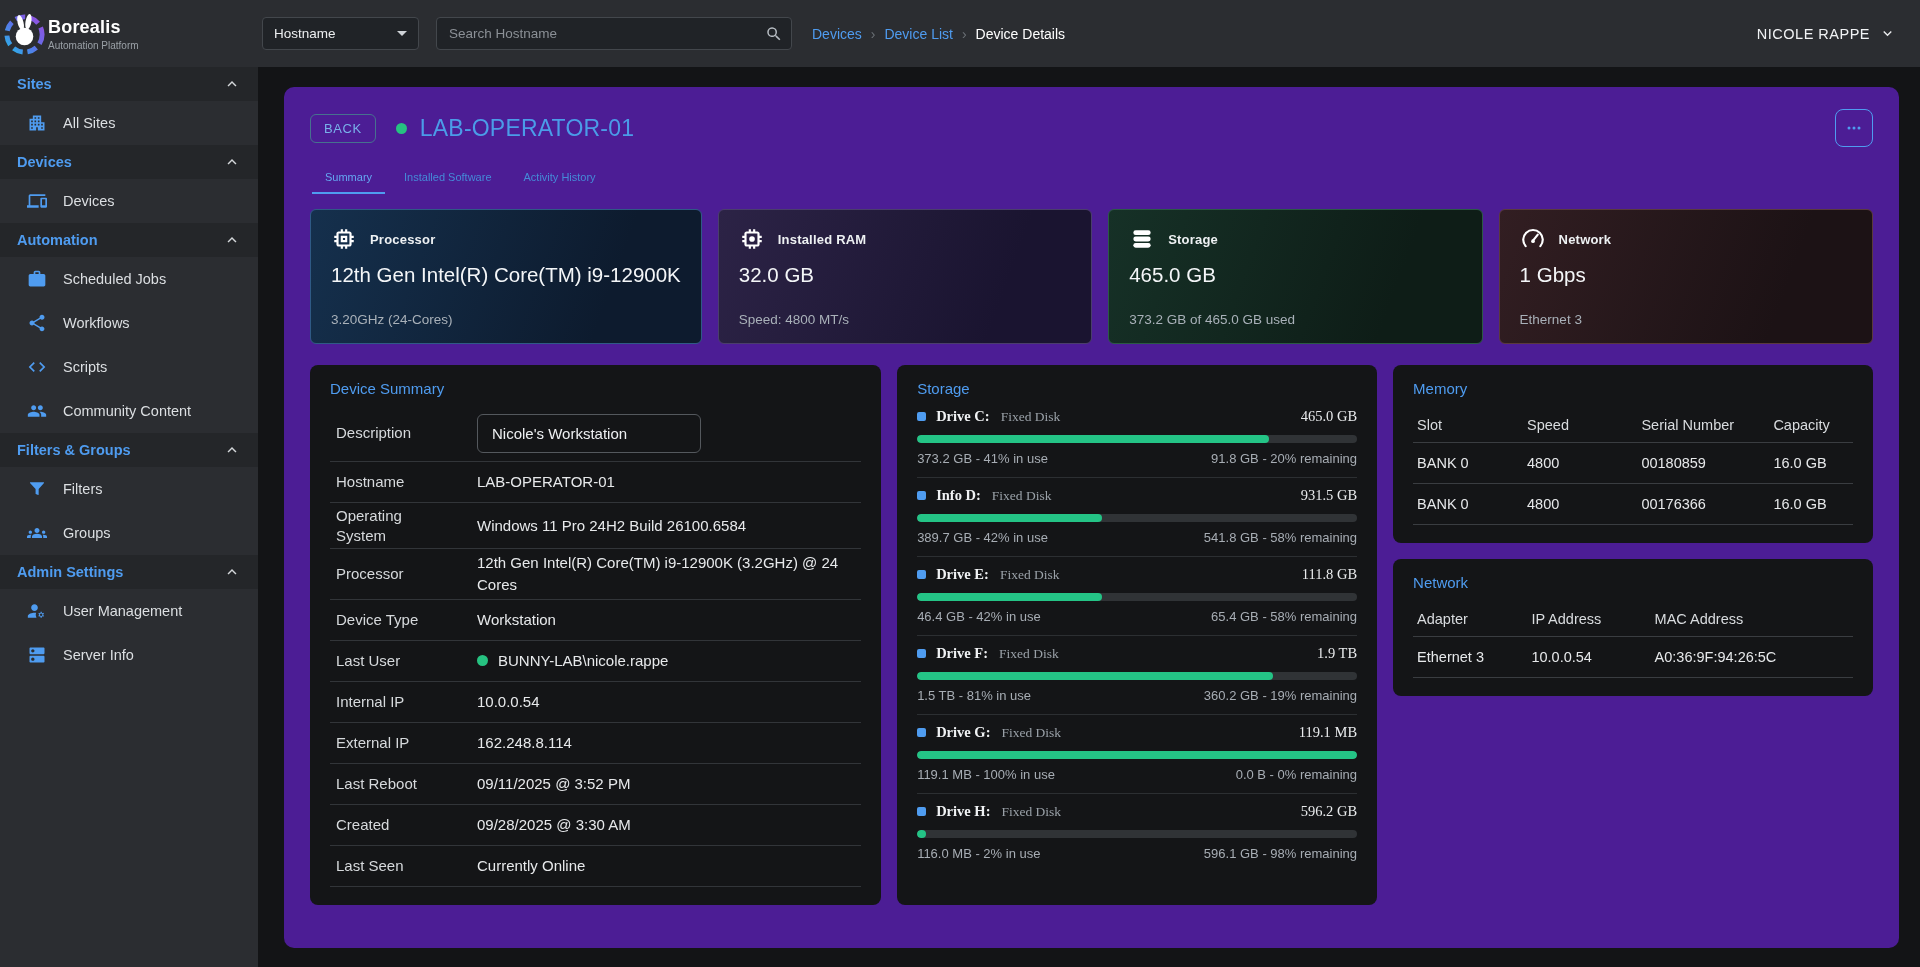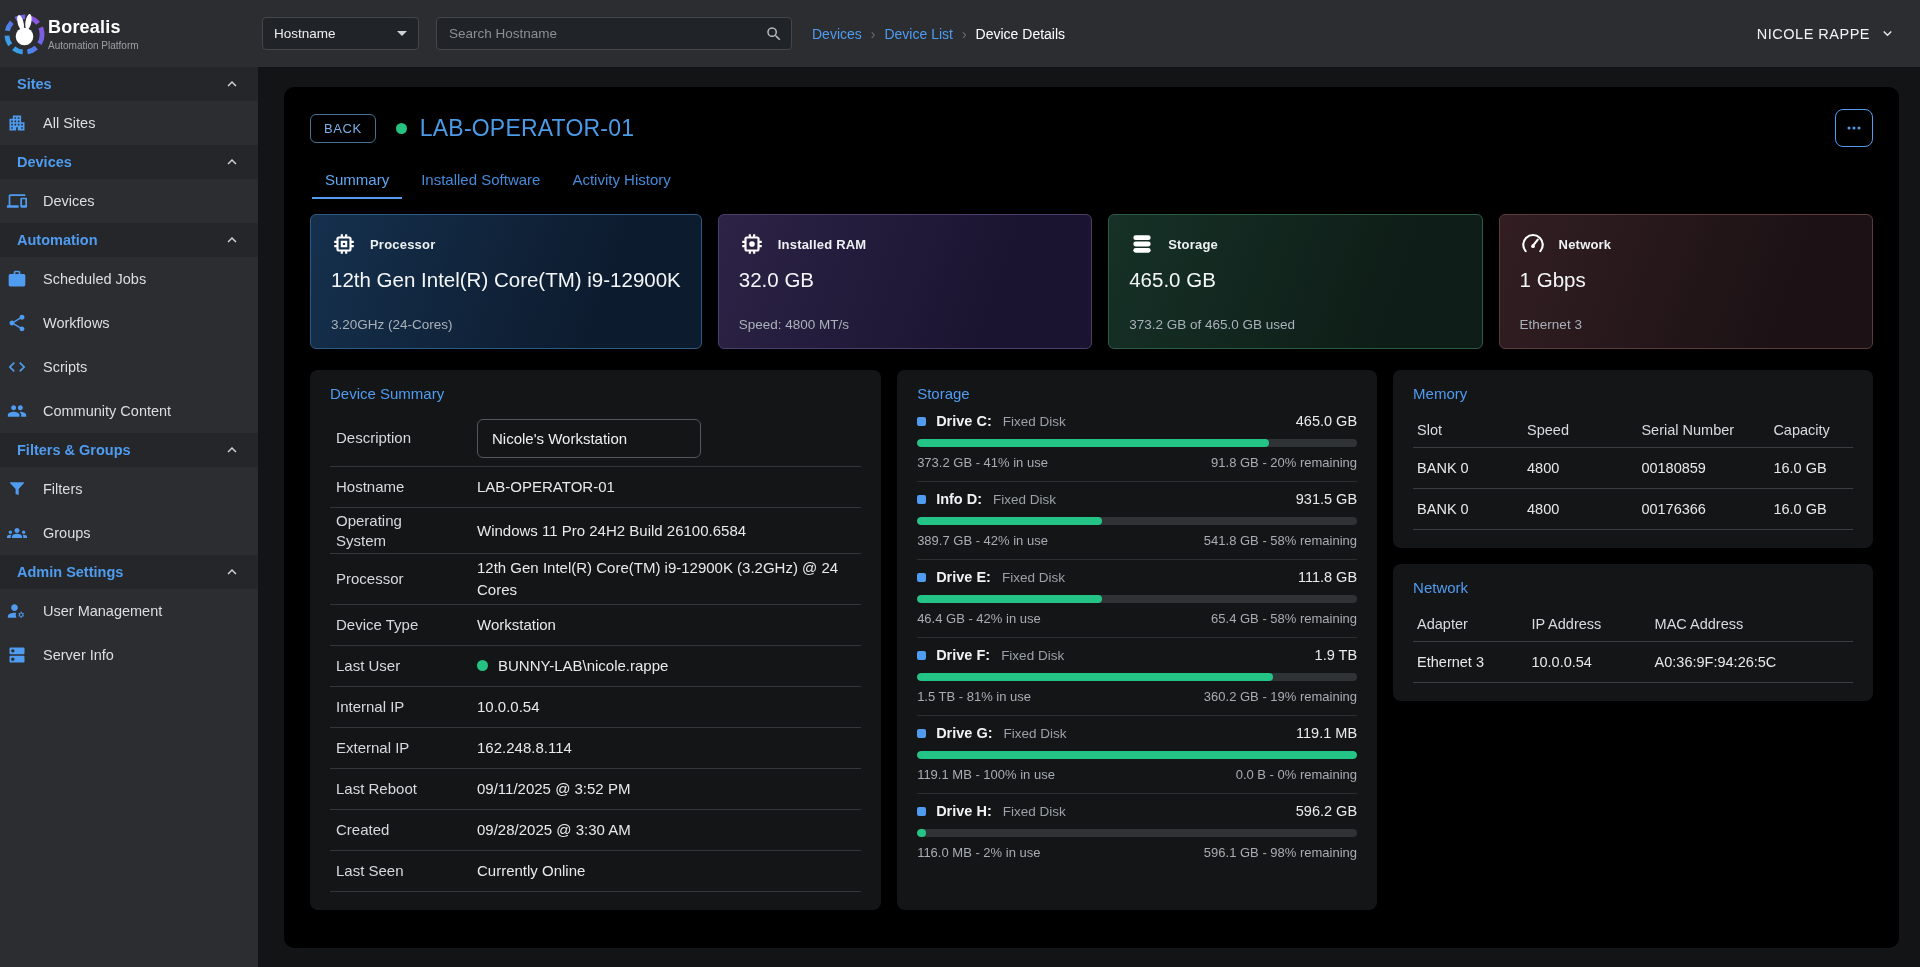--- a/index.html
+++ b/index.html
@@ -36,39 +36,39 @@
   .user .icon { display:flex; color:#e8eaec; }
   .user .icon svg { width:17px; height:17px; }
 
   
   .body-row { display:flex; flex:1; min-height:0; }
   .sidebar { width:258px; flex:0 0 258px; background:#2b2d31; overflow:hidden; }
   .nav-header { height:34px; background:#242629; display:flex; align-items:center; justify-content:space-between; padding:0 17px; cursor:pointer; }
   .nav-header-label { color:#4f9cf0; font-weight:bold; font-size:14.5px; }
   .nav-header .icon { color:#d4d7da; display:flex; }
   .nav-header .icon svg { width:18px; height:18px; }
-  .nav-item { height:44px; display:flex; align-items:center; gap:15px; padding:0 6px; font-size:14.5px; color:#dcdfe2; cursor:pointer; }
+  .nav-item { height:44px; display:flex; align-items:center; gap:15px; padding:0 26px; font-size:14.5px; color:#dcdfe2; cursor:pointer; }
   .nav-item .icon { color:#4f9cf0; display:flex; width:22px; justify-content:center; }
   .nav-item .icon svg { width:20px; height:20px; }
 
   .content { flex:1; min-width:0; display:flex; }
-  .device-card { margin:20px 21px 19px 26px; background:#000000; border-radius:10px; flex:1; padding:13px 26px 26px; position:relative; }
+  .device-card { margin:20px 21px 19px 26px; background:#4c1d95; border-radius:10px; flex:1; padding:13px 26px 26px; position:relative; }
 
   
   .card-head { display:flex; align-items:center; gap:13px; padding-top:9px; }
   .back-btn { background:transparent; border:1px solid #46718f; color:#79b1ea; font-size:13px; letter-spacing:.6px;
     padding:6px 13px; border-radius:6px; font-family:inherit; cursor:pointer; }
   .status-dot { width:11px; height:11px; border-radius:50%; background:#26c281; margin-left:7px; }
   .device-title { font-size:23px; color:#4b9ce8; font-weight:normal; margin:0; letter-spacing:.2px; }
   .more-btn { margin-left:auto; width:38px; height:38px; border:1.5px solid #4f9cf0; border-radius:8px; background:transparent;
     color:#4f9cf0; display:flex; align-items:center; justify-content:center; cursor:pointer; }
   .more-btn svg { width:20px; height:20px; }
 
   .tabs { display:flex; gap:6px; margin-top:16px; padding-left:2px; }
-  .tab { background:none; border:none; font-family:inherit; font-size:15px; color:#458ad8; padding:8px 13px 11px; cursor:pointer; position:relative; }
+  .tab { background:none; border:none; font-family:inherit; font-size:11px; color:#458ad8; padding:8px 13px 11px; cursor:pointer; position:relative; }
   .tab.active { color:#64a7f2; }
   .tab.active::after { content:""; position:absolute; left:0; right:0; bottom:0; height:2px; background:#4f9cf0; }
 
   
   .stat-grid { display:grid; grid-template-columns:repeat(4,1fr); gap:16px; margin-top:15px; }
   .stat-card { height:135px; border-radius:6px; padding:16px 20px; display:flex; flex-direction:column; }
   .theme-blue   { background:linear-gradient(110deg,#15304d 0%,#0d1b2e 75%); border:1px solid #2f5a85; }
   .theme-purple { background:linear-gradient(110deg,#2c2346 0%,#1a1430 75%); border:1px solid #4a3e6b; }
   .theme-green  { background:linear-gradient(110deg,#163127 0%,#0e1d17 75%); border:1px solid #2b5a45; }
   .theme-red    { background:linear-gradient(110deg,#321e22 0%,#1c1215 75%); border:1px solid #5a3a3d; }
@@ -90,21 +90,21 @@
   .sum-row.input-row { min-height:57px; }
   .sum-label { flex:0 0 147px; font-size:15px; color:#d6d9dc; padding:0 30px 0 6px; line-height:1.3; }
   .sum-value { flex:1; font-size:15px; color:#e7e9eb; display:flex; align-items:center; gap:10px; line-height:1.45; padding-right:6px; }
   .desc-input { width:224px; height:39px; background:transparent; border:1px solid #54585d; border-radius:6px;
     color:#eef0f2; font-size:15px; padding:0 14px; font-family:inherit; outline:none; }
   .val-dot { width:11px; height:11px; border-radius:50%; background:#26c281; flex:0 0 auto; }
 
   .drive-list { margin-top:2px; }
   .drive { padding:9px 0 11px; }
   .drive:not(:first-child) { border-top:1px solid #2c2f32; }
-  .drive-head { display:flex; align-items:center; gap:10px; }
+  .drive-head { display:flex; align-items:center; gap:10px;font-family:Liberation Serif, serif; }
   .drive-bullet { width:9px; height:9px; border-radius:2px; background:#4f9cf0; flex:0 0 auto; }
   .drive-name { font-size:14.5px; font-weight:bold; color:#f0f2f4; }
   .drive-type { font-size:13.5px; color:#9aa1a8; margin-left:1px; }
   .drive-size { margin-left:auto; font-size:14.5px; color:#e9ebed; }
   .bar { height:8px; background:#303336; border-radius:4px; margin:10px 0 8px; overflow:hidden; }
   .bar-fill { height:100%; background:#24c486; border-radius:4px; }
   .drive-foot { display:flex; justify-content:space-between; font-size:13px; color:#a7adb4; }
 
   .data-table { width:100%; border-collapse:collapse; margin-top:11px; }
   .data-table th { text-align:left; font-size:14.5px; color:#d9dcdf; font-weight:normal; padding:9px 4px; border-bottom:1px solid #3a3d41; }

